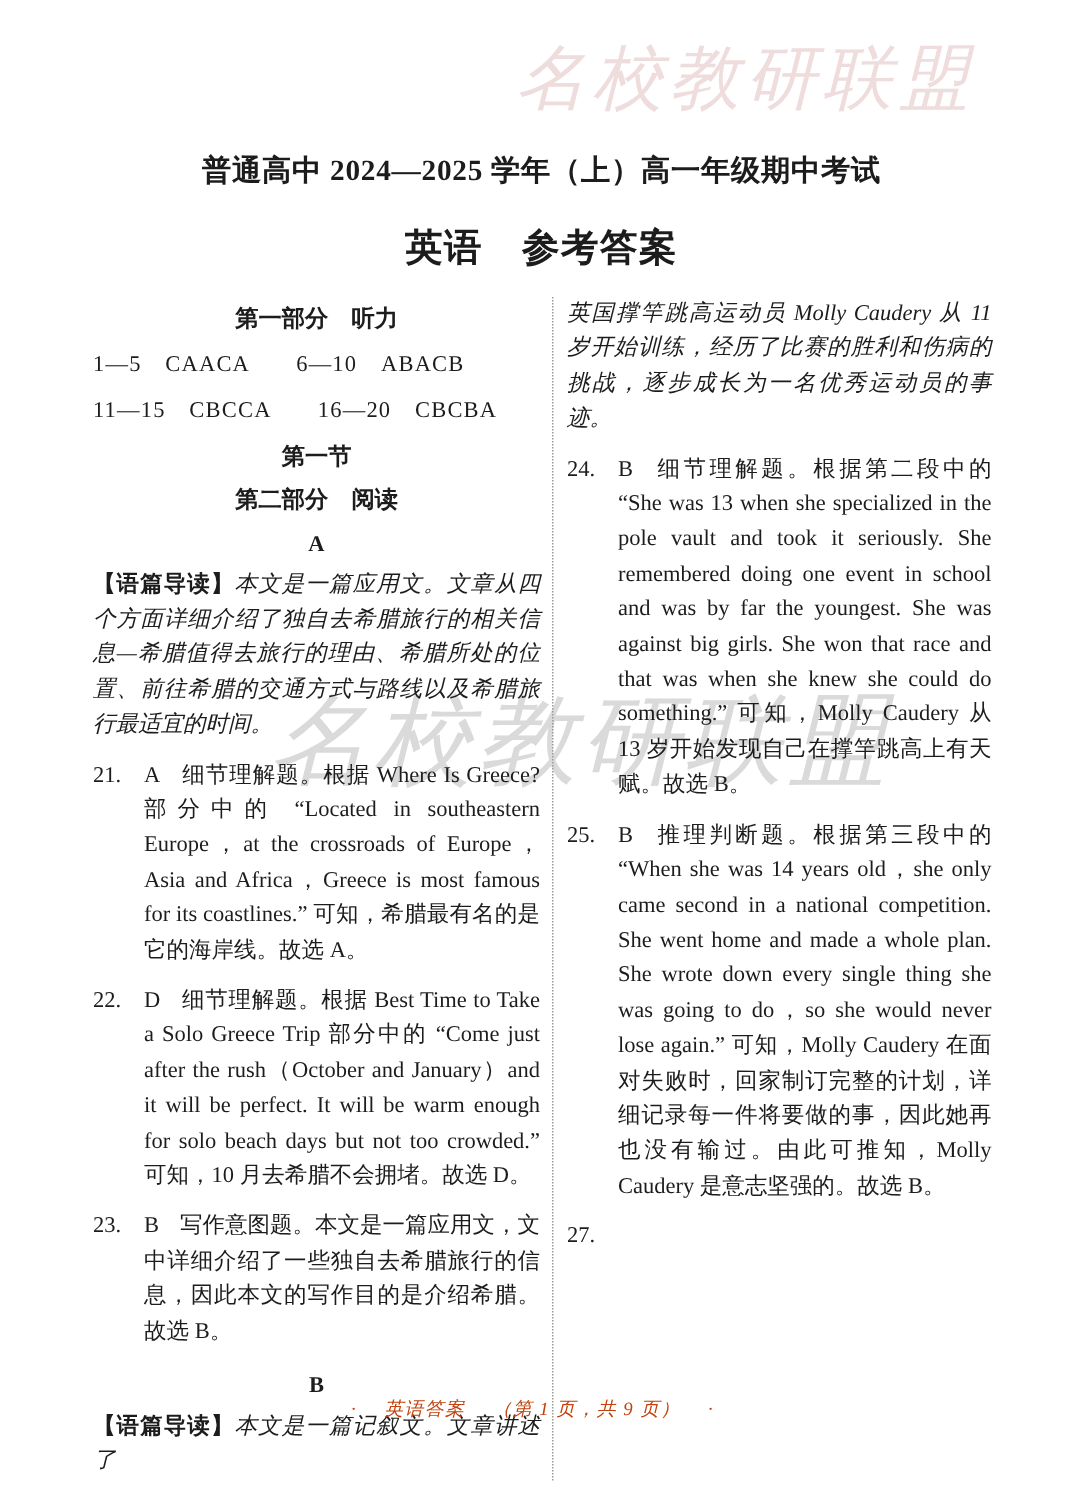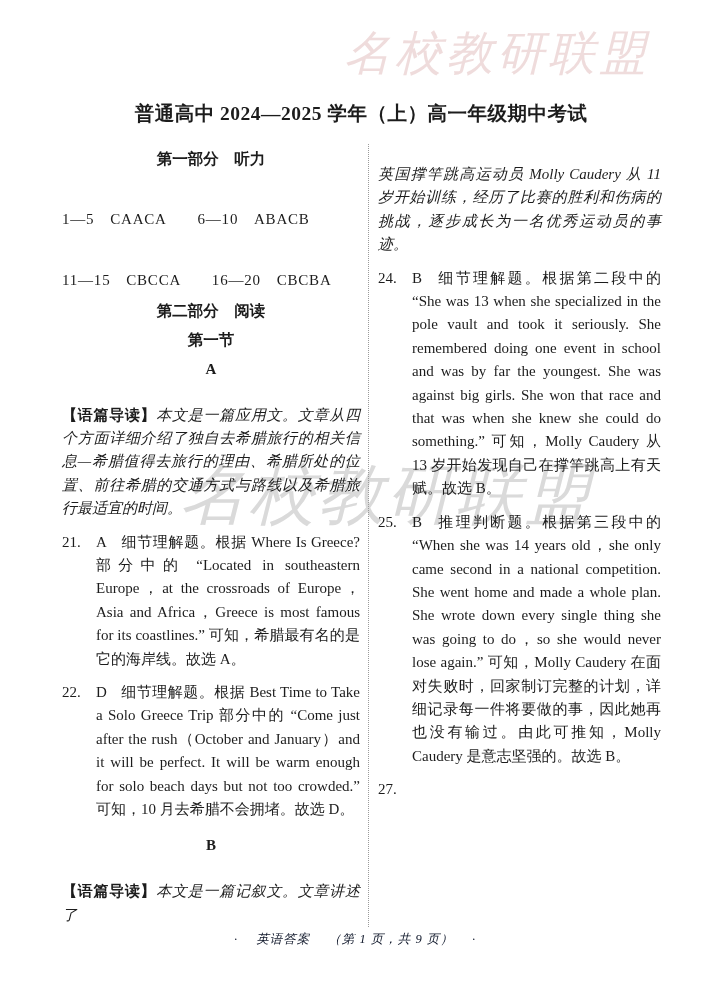--- a/index.html
+++ b/index.html
@@ -80,32 +80,31 @@
   .section-heading {
     font-family: "Liberation Sans", "DejaVu Sans", sans-serif;
     font-weight: bold;
     font-size: 15.5px;
     line-height: 29.5px;
     text-align: center;
   }
   .answers-line {
     line-height: 31px;
     letter-spacing: 0.8px;
-    margin-top: 30px;
   }
   .passage-label {
     text-align: center;
     font-weight: bold;
     line-height: 29px;
     font-size: 15px;
   }
   .guide {
     text-align: justify;
   }
-  .kai { font-style: italic; margin-top: 19px; }
+  .kai { font-style: italic; }
   .guide-label {
     font-family: "Liberation Sans", "DejaVu Sans", sans-serif;
     font-weight: bold;
     font-style: normal;
   }
   .item {
     display: flex;
   }
   .item + .item, .guide + .item, .item + .passage-label { margin-top: 10px; }
   .item-num {
@@ -120,52 +119,59 @@
   
   .footer {
     position: absolute;
     z-index: 1;
     top: 931px; left: 0;
     width: 710px;
     text-align: center;
     font-size: 12.5px;
     font-style: italic;
     letter-spacing: 1px;
-    color: #0f172a;
+    color: #c2410c;
   }
   .footer span { margin: 0 7px; }
 </style>
 </head>
 <body>
 
 <div class="page">
 
   <div class="watermark watermark-top" style="color: rgba(205, 145, 145, 0.32);">名校教研联盟</div>
 
   <div class="watermark watermark-center" style="color: rgb(218, 218, 218);">名校教研联盟</div>
 
   <h1 class="doc-title">普通高中 2024—2025 学年（上）高一年级期中考试</h1>
 
+  <h2 class="doc-subtitle">
+    <span>英语</span><span class="subtitle-gap"></span><span>参考答案</span>
+  </h2>
 
   <div class="columns">
     <div class="col col-left">
         <div class="section-heading">第一部分　听力</div>
         <div class="answers-line">1—5　CAACA　　6—10　ABACB</div>
         <div class="answers-line">11—15　CBCCA　　16—20　CBCBA</div>
+        <div class="section-heading">第一节</div>
         <div class="section-heading">第二部分　阅读</div>
-        <div class="section-heading">第一节</div>
         <div class="passage-label">A</div>
         <div class="guide kai"><span class="guide-label">【语篇导读】</span><span class="guide-text">本文是一篇应用文。文章从四个方面详细介绍了独自去希腊旅行的相关信息—希腊值得去旅行的理由、希腊所处的位置、前往希腊的交通方式与路线以及希腊旅行最适宜的时间。</span></div>
         <div class="item">
           <span class="item-num">21.</span>
           <div class="item-body"><span class="ans">A</span><span class="item-text">细节理解题。根据 Where Is Greece? 部分中的 “Located in southeastern Europe，at the crossroads of Europe，Asia and Africa，Greece is most famous for its coastlines.” 可知，希腊最有名的是它的海岸线。故选 A。</span></div>
         </div>
         <div class="item">
           <span class="item-num">22.</span>
           <div class="item-body"><span class="ans">D</span><span class="item-text">细节理解题。根据 Best Time to Take a Solo Greece Trip 部分中的 “Come just after the rush（October and January）and it will be perfect. It will be warm enough for solo beach days but not too crowded.” 可知，10 月去希腊不会拥堵。故选 D。</span></div>
+        </div>
+        <div class="item">
+          <span class="item-num">23.</span>
+          <div class="item-body"><span class="ans">B</span><span class="item-text">写作意图题。本文是一篇应用文，文中详细介绍了一些独自去希腊旅行的信息，因此本文的写作目的是介绍希腊。故选 B。</span></div>
         </div>
         <div class="passage-label">B</div>
         <div class="guide kai"><span class="guide-label">【语篇导读】</span><span class="guide-text">本文是一篇记叙文。文章讲述了</span></div>
       </div>
     <div class="col-divider"></div>
     <div class="col col-right">
         <div class="guide kai">英国撑竿跳高运动员 Molly Caudery 从 11 岁开始训练，经历了比赛的胜利和伤病的挑战，逐步成长为一名优秀运动员的事迹。</div>
         <div class="item">
           <span class="item-num">24.</span>
           <div class="item-body"><span class="ans">B</span><span class="item-text">细节理解题。根据第二段中的 “She was 13 when she specialized in the pole vault and took it seriously. She remembered doing one event in school and was by far the youngest. She was against big girls. She won that race and that was when she knew she could do something.” 可知，Molly Caudery 从 13 岁开始发现自己在撑竿跳高上有天赋。故选 B。</span></div>

